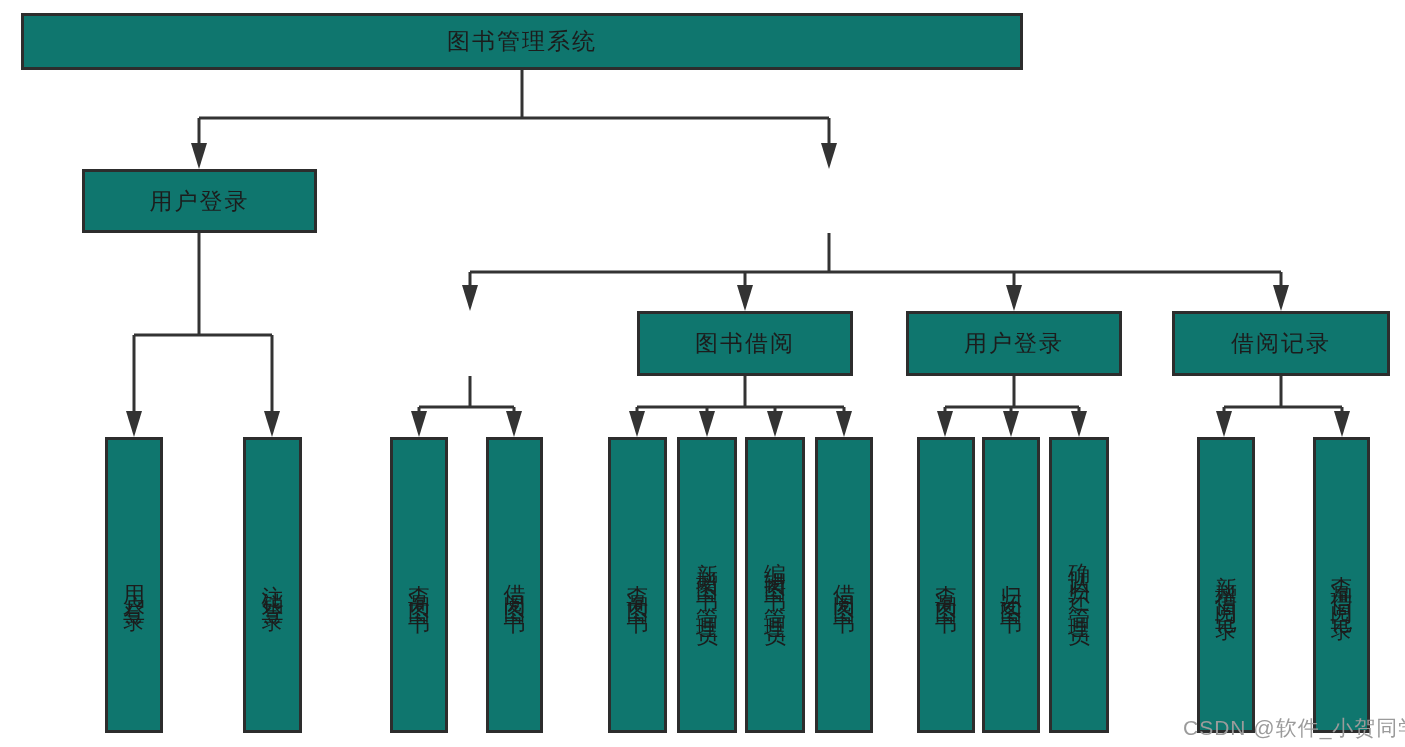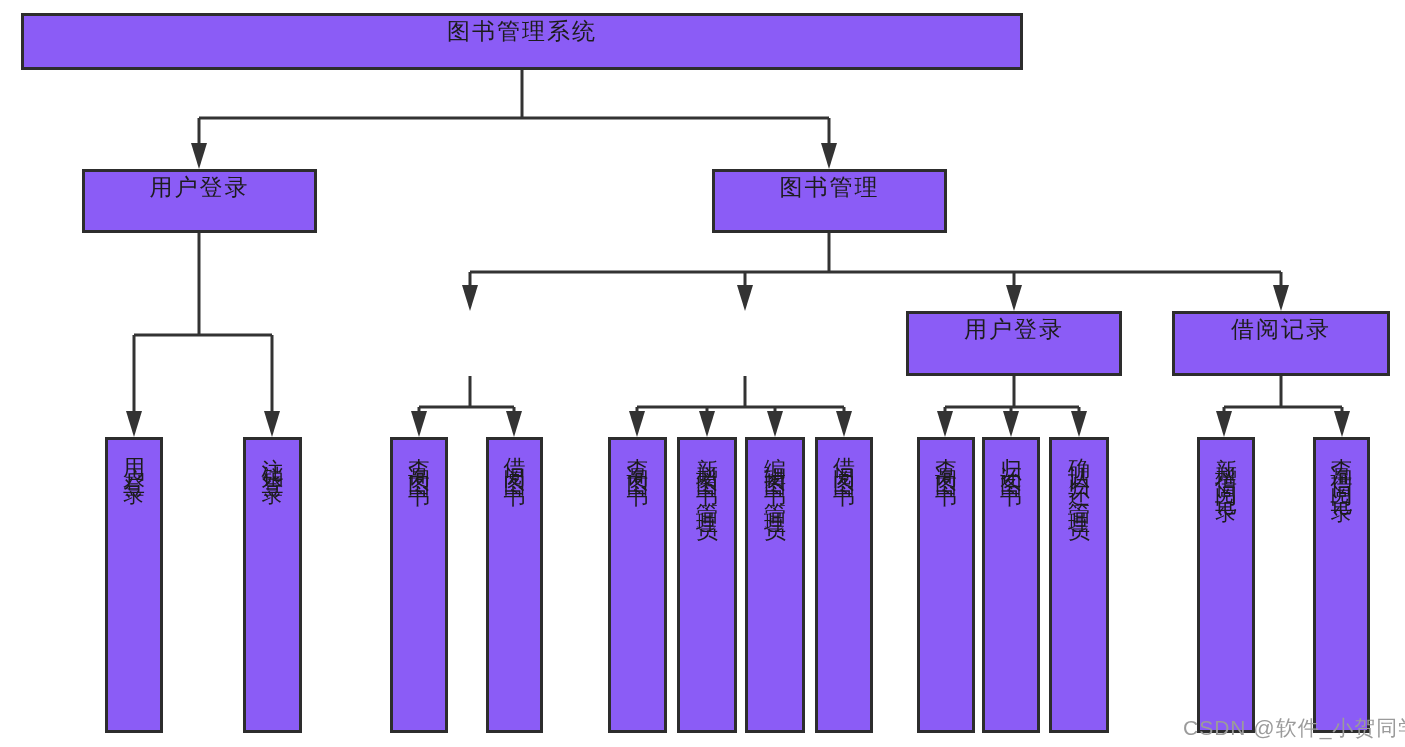--- a/index.html
+++ b/index.html
@@ -2,24 +2,24 @@
 <html><head>
 <meta charset="utf-8">
 <style>
   html,body{margin:0;padding:0;background:#ffffff;}
   body{width:1405px;height:747px;font-family:"Liberation Sans",sans-serif;}
   .canvas{position:relative;width:1405px;height:747px;background:#ffffff;overflow:hidden;}
   .wires{position:absolute;left:0;top:0;}
   .node{
     position:absolute;
     box-sizing:border-box;
-    background:#8b5cf6;
+    background:#0f766e;
     border:3px solid #2d2d2d;
     display:flex;
-    align-items:flex-start;
+    align-items:center;
     justify-content:center;
     color:#1c1c1c;
   }
   .h-node{font-size:23px;letter-spacing:2px;white-space:nowrap;}
   .leaf .vtext{
     writing-mode:vertical-rl;
     text-orientation:mixed;
     font-size:22px;
     letter-spacing:9px;
     line-height:1;
@@ -111,24 +111,24 @@
     </g>
   </svg>
 
   <div class="node h-node" style="left:21px;top:13px;width:1002px;height:57px">
     <span>图书管理系统</span>
   </div>
 
   <div class="node h-node" style="left:82px;top:169px;width:235px;height:64px">
     <span>用户登录</span>
   </div>
-  <div class="node h-node" style="left:712px;top:169px;width:235px;height:64px">
-    <span>图书管理</span>
+
+  <div class="node h-node" style="left:637px;top:311px;width:216px;height:65px">
+    <span>图书借阅</span>
   </div>
-
   <div class="node h-node" style="left:906px;top:311px;width:216px;height:65px">
     <span>用户登录</span>
   </div>
   <div class="node h-node" style="left:1172px;top:311px;width:218px;height:65px">
     <span>借阅记录</span>
   </div>
 
   <div class="node leaf" style="left:105px;top:437px;width:58px;height:296px">
     <span class="vtext">用户登录</span>
   </div>

